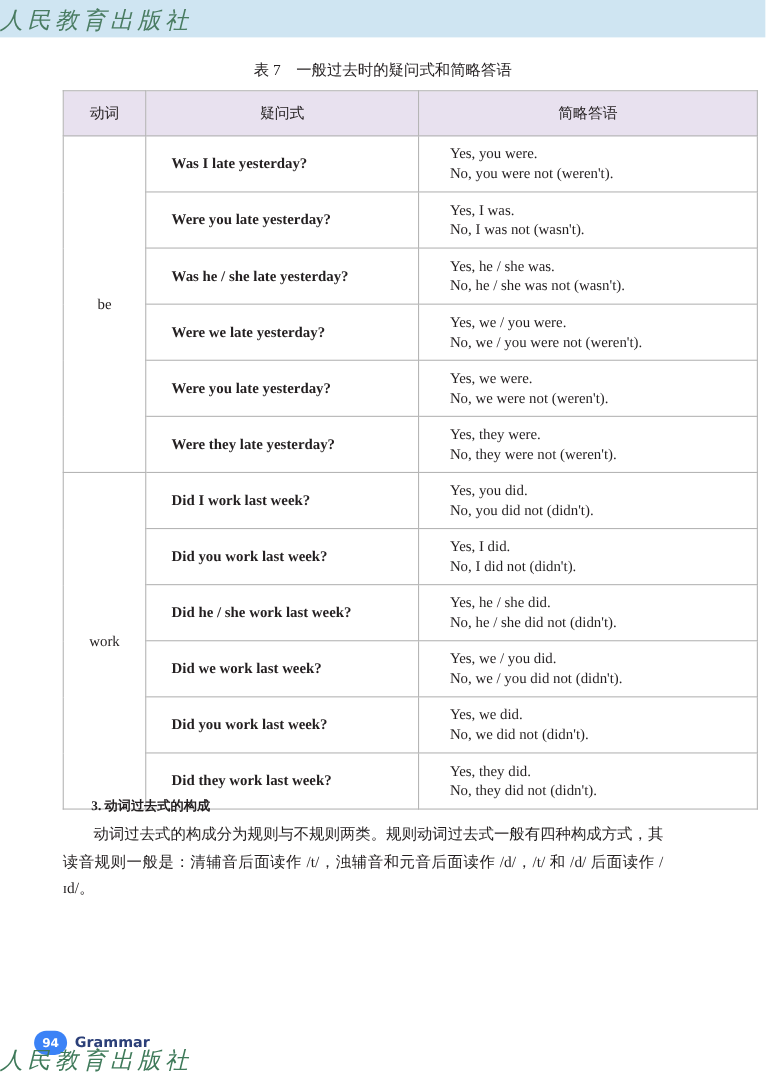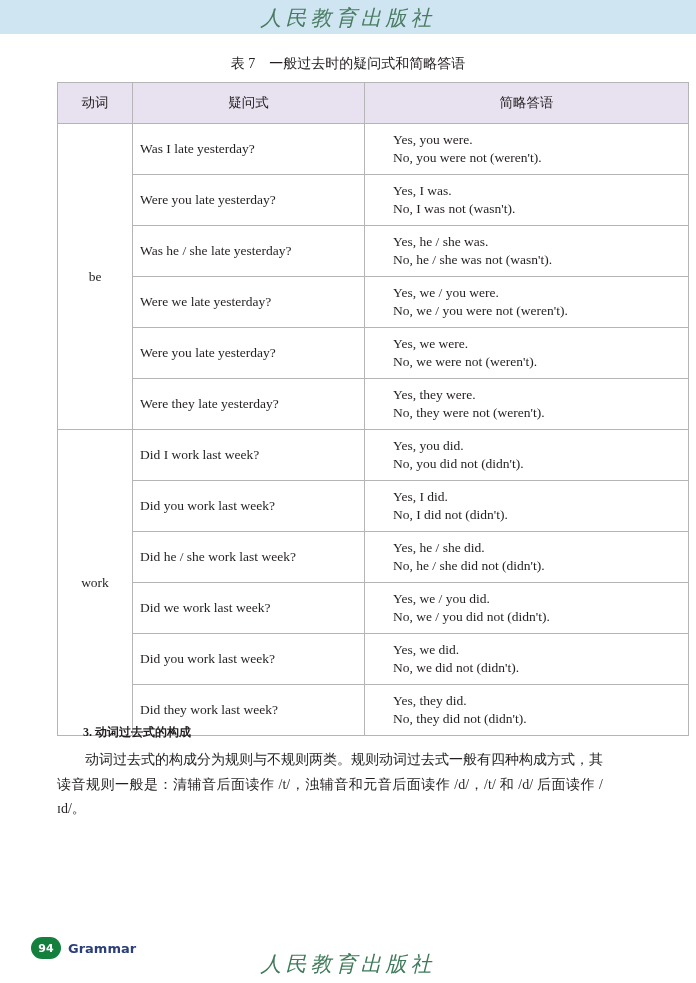--- a/index.html
+++ b/index.html
@@ -1,35 +1,35 @@
 <!DOCTYPE html>
 <html><head>
 <meta charset="utf-8">
 <style>
   html, body { margin:0; padding:0; }
   body { width:696px; height:983px; background:#ffffff; position:relative; overflow:hidden;
          font-family:"Liberation Serif","DejaVu Serif",serif; color:#231f20; }
   .top-band { position:absolute; left:0; top:0; width:696px; height:34px; background:#cfe5f2; }
-  .logo { position:absolute; left:0; width:696px; text-align:center;
+  .logo { position:absolute; left:0; width:696px; text-align:left;
           font-family:"DejaVu Serif",serif; font-style:italic; color:#4a7c62; letter-spacing:4px; }
   .logo.top { top:4px; font-size:21px; }
   .logo.bottom { top:950px; font-size:21px; color:#3f7a5a; }
   .caption { position:absolute; top:55px; left:0; width:696px; text-align:center; font-size:14px; }
   table { position:absolute; left:57px; top:82px; border-collapse:collapse; width:632px; }
   th, td { border:1px solid #b5b5b5; font-size:13.5px; }
   th { background:#e8e1ef; height:38px; font-weight:normal; }
   td { height:48px; }
   td.verb { text-align:center; width:72px;font-family:Liberation Serif, serif; }
-  td.q { padding-left:7px; width:223px; }
+  td.q { padding-left:23px; width:223px;font-weight:bold; }
   td.a { padding-left:28px; line-height:18px; }
   .section-title { position:absolute; left:83px; top:724px; font-size:12px; font-weight:bold; }
   .para { position:absolute; left:57px; top:748px; width:546px; font-size:14px; line-height:24.5px;
           text-indent:28px; text-align:justify; }
   .footer { position:absolute; left:31px; top:937px; display:flex; align-items:center; }
-  .badge { width:30px; height:22px; border-radius:11px; background:#15803d; color:#fff;
+  .badge { width:30px; height:22px; border-radius:11px; background:#3b82f6; color:#fff;
            font-family:"DejaVu Sans",sans-serif; font-weight:bold; font-size:11px;
            display:flex; align-items:center; justify-content:center; }
   .footer-label { margin-left:7px; font-family:"DejaVu Sans",sans-serif; font-size:13px; color:#2b3f78; font-weight:bold; }
 </style>
 </head>
 <body>
 
 <div class="top-band"></div>
 <div class="logo top">人民教育出版社</div>
 

